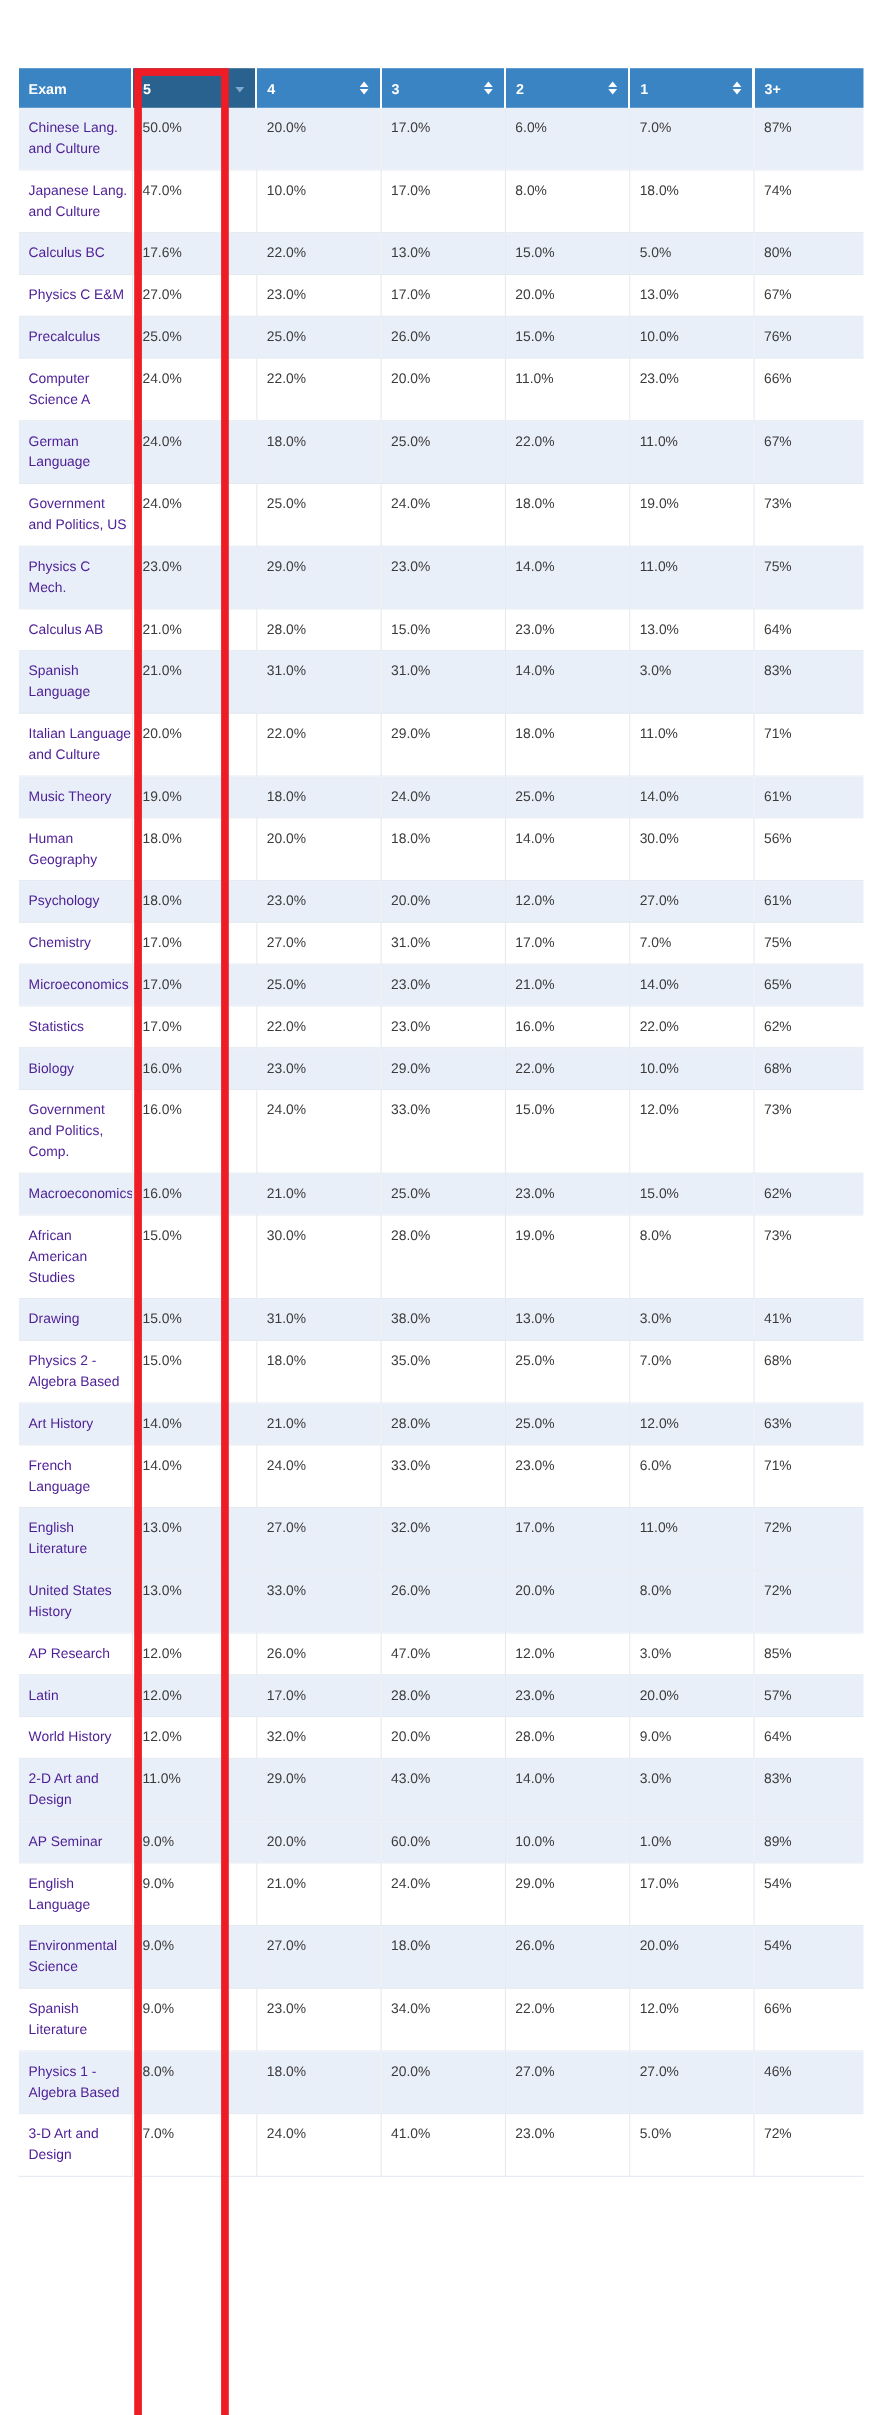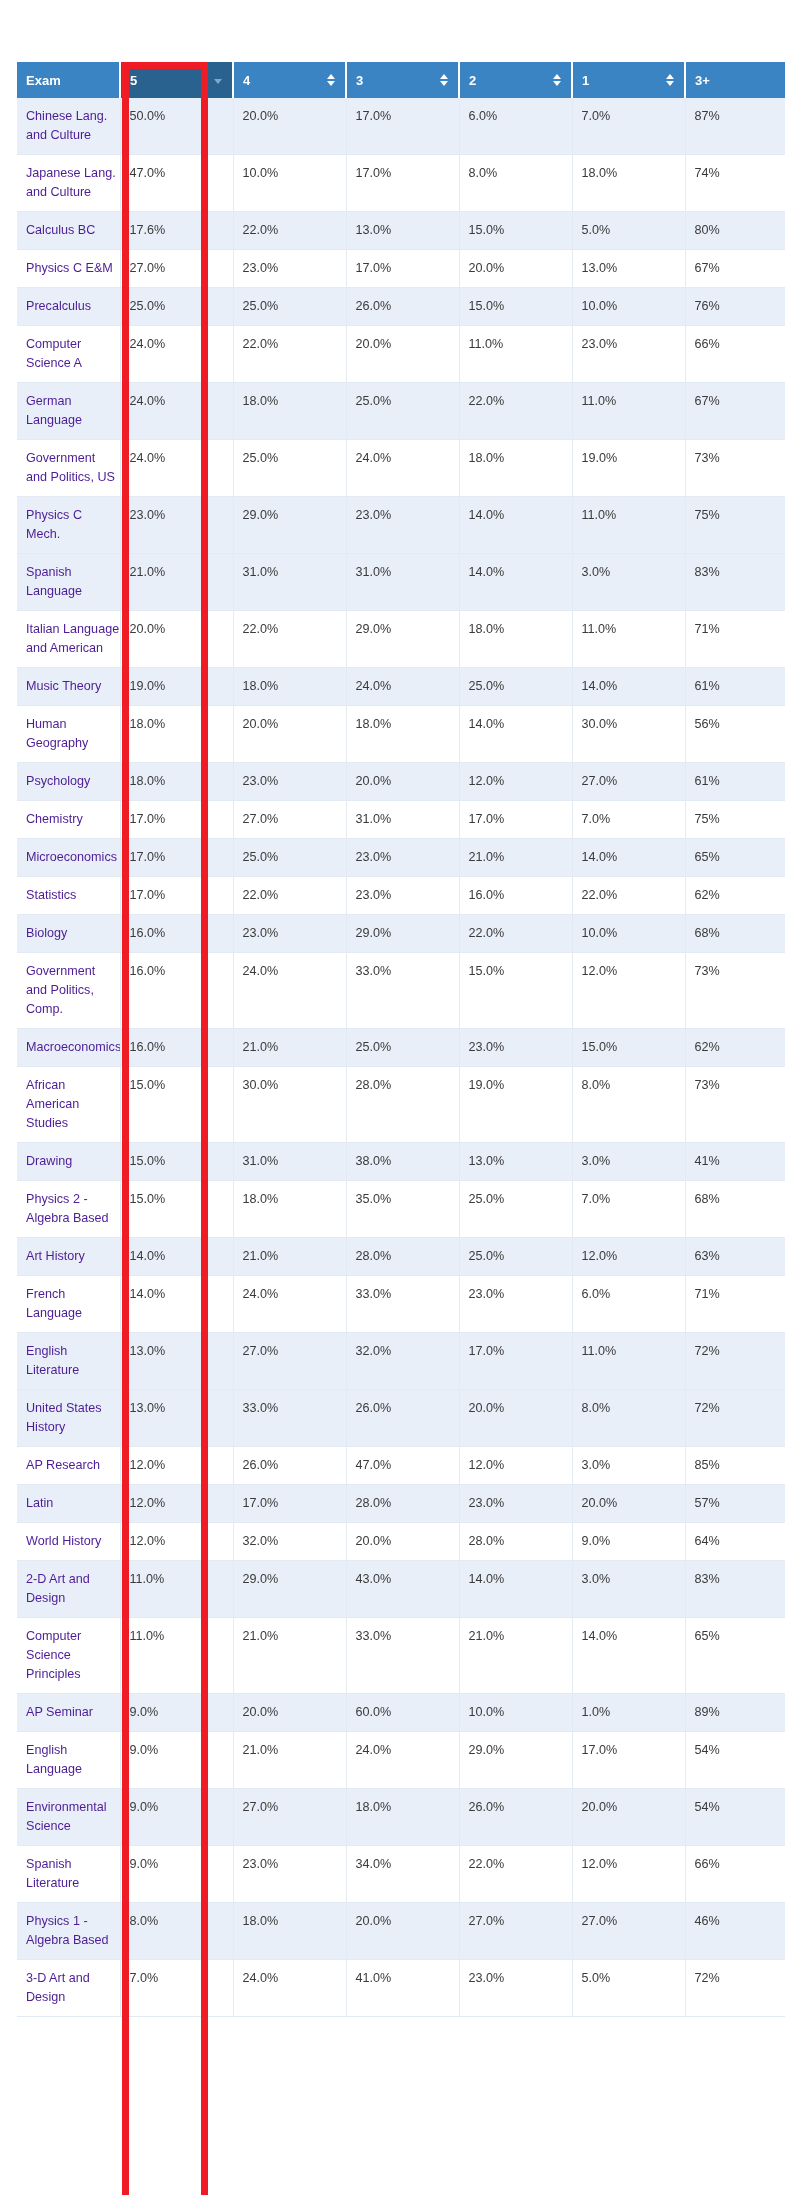--- a/index.html
+++ b/index.html
@@ -284,31 +284,40 @@
           </tr>
           <tr class="odd">
             <td class="exam-name">Physics C Mech.</td>
             <td>23.0%</td>
             <td>29.0%</td>
             <td>23.0%</td>
             <td>14.0%</td>
             <td>11.0%</td>
             <td>75%</td>
           </tr>
+          <tr class="even">
+            <td class="exam-name">Calculus AB</td>
+            <td>21.0%</td>
+            <td>28.0%</td>
+            <td>15.0%</td>
+            <td>23.0%</td>
+            <td>13.0%</td>
+            <td>64%</td>
+          </tr>
           <tr class="odd">
             <td class="exam-name">Spanish Language</td>
             <td>21.0%</td>
             <td>31.0%</td>
             <td>31.0%</td>
             <td>14.0%</td>
             <td>3.0%</td>
             <td>83%</td>
           </tr>
           <tr class="even">
-            <td class="exam-name">Italian Language and American</td>
+            <td class="exam-name">Italian Language and Culture</td>
             <td>20.0%</td>
             <td>22.0%</td>
             <td>29.0%</td>
             <td>18.0%</td>
             <td>11.0%</td>
             <td>71%</td>
           </tr>
           <tr class="odd">
             <td class="exam-name">Music Theory</td>
             <td>19.0%</td>
@@ -482,29 +491,20 @@
           </tr>
           <tr class="odd">
             <td class="exam-name">2-D Art and Design</td>
             <td>11.0%</td>
             <td>29.0%</td>
             <td>43.0%</td>
             <td>14.0%</td>
             <td>3.0%</td>
             <td>83%</td>
           </tr>
-          <tr class="even">
-            <td class="exam-name">Computer Science Principles</td>
-            <td>11.0%</td>
-            <td>21.0%</td>
-            <td>33.0%</td>
-            <td>21.0%</td>
-            <td>14.0%</td>
-            <td>65%</td>
-          </tr>
           <tr class="odd">
             <td class="exam-name">AP Seminar</td>
             <td>9.0%</td>
             <td>20.0%</td>
             <td>60.0%</td>
             <td>10.0%</td>
             <td>1.0%</td>
             <td>89%</td>
           </tr>
           <tr class="even">

